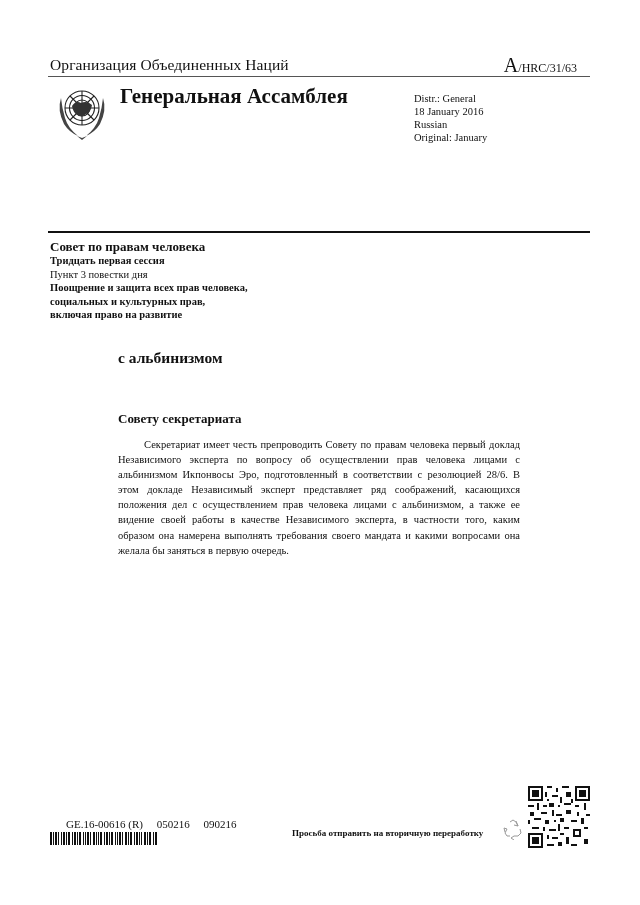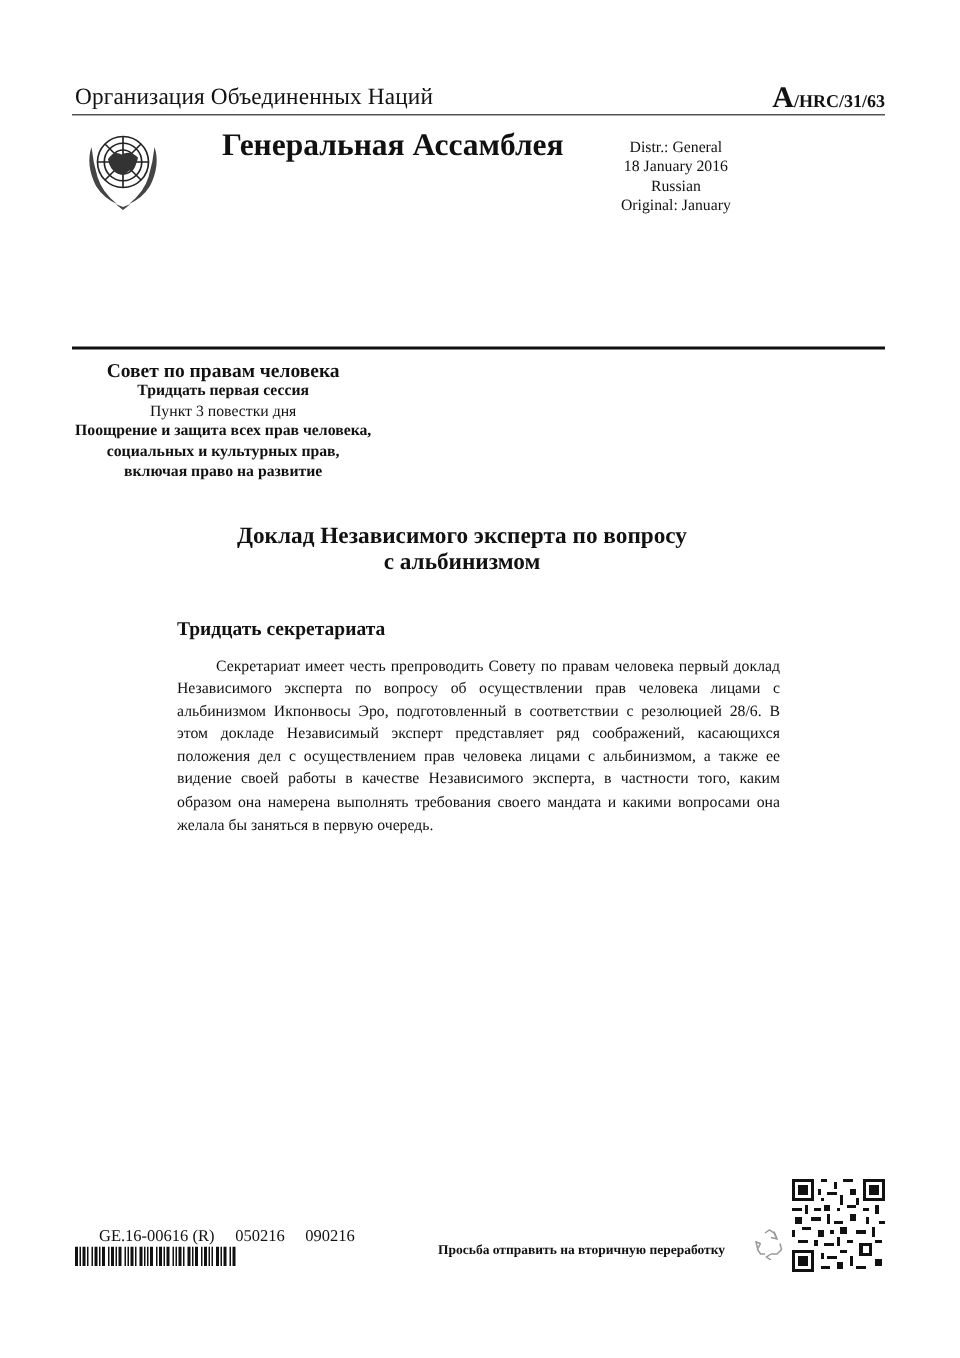--- a/index.html
+++ b/index.html
@@ -1,25 +1,25 @@
 <!DOCTYPE html>
 <html><head>
   <meta charset="utf-8">
   <style>
     html, body { margin: 0; padding: 0; background: #ffffff; }
     body { width: 640px; height: 905px; position: relative; overflow: hidden;
       font-family: "Liberation Serif", "DejaVu Serif", serif; color: #111; }
-    .abs { position: absolute; text-align: center; }
+    .abs { position: absolute; }
     .org-name { left: 50px; top: 56px; font-size: 15.5px; letter-spacing: 0.1px; }
-    .symbol { right: 50px; top: 54px; font-size: 12px; white-space: nowrap; font-weight: bold; }
+    .symbol { right: 63px; top: 54px; font-size: 12px; white-space: nowrap; }
     .symbol .big { font-size: 20px; }
     .rule-top { left: 48px; top: 76px; width: 542px; height: 1px; background: #555; }
     .rule-bottom { left: 48px; top: 231px; width: 542px; height: 2px; background: #111; }
     .emblem { left: 50px; top: 80px; width: 64px; height: 64px; }
-    .body-title { left: 120px; top: 84px; font-size: 21px; font-weight: bold; margin-left: 28px; }
+    .body-title { left: 120px; top: 84px; font-size: 21px; font-weight: bold; }
     .distr { left: 414px; top: 92px; font-size: 10.5px; line-height: 13px; }
     .council { left: 50px; top: 239px; line-height: 13.5px; }
     .council .c-title { font-size: 13px; font-weight: bold; line-height: 15px; }
     .council .c-sess { font-size: 10.5px; font-weight: bold; }
     .council .c-item { font-size: 10.5px; }
     .council .c-topic { font-size: 10.5px; font-weight: bold; }
     .report-title { left: 118px; top: 349px; width: 380px; font-size: 15.5px; font-weight: bold; line-height: 17px; }
     .note-title { left: 118px; top: 411px; font-size: 13px; font-weight: bold; }
     .para { left: 118px; top: 437px; width: 402px; font-size: 10.5px; line-height: 15.1px;
       text-align: justify; text-indent: 26px; }
@@ -70,25 +70,24 @@
 <div class="abs council">
   <div class="c-title">Совет по правам человека</div>
   <div class="c-sess">Тридцать первая сессия</div>
   <div class="c-item">Пункт 3 повестки дня</div>
   <div class="c-topic">Поощрение и защита всех прав человека,</div>
   <div class="c-topic">социальных и культурных прав,</div>
   <div class="c-topic">включая право на развитие</div>
 </div>
 
 <div class="abs report-title">
-  <div>Доклад Независимого эксперта по вопросу</div>
   <div>с альбинизмом</div>
 </div>
 
-<div class="abs note-title">Тридцать секретариата</div>
+<div class="abs note-title">Совету секретариата</div>
 
 <div class="abs para">Секретариат имеет честь препроводить Совету по правам человека первый доклад Независимого эксперта по вопросу об осуществлении прав человека лицами с альбинизмом Икпонвосы Эро, подготовленный в соответствии с резолюцией 28/6. В этом докладе Независимый эксперт представляет ряд соображений, касающихся положения дел с осуществлением прав человека лицами с альбинизмом, а также ее видение своей работы в качестве Независимого эксперта, в частности того, каким образом она намерена выполнять требования своего мандата и какими вопросами она желала бы заняться в первую очередь.</div>
 
 <div class="abs footer-code"><span>GE.16-00616 (R)</span>     <span>050216</span>     <span>090216</span></div>
 
 <div class="abs barcode">
   <svg width="108" height="13" viewBox="0 0 108 13">
     <g fill="#111">
       <rect x="0" y="0" width="2" height="13"></rect>
         <rect x="3" y="0" width="1" height="13"></rect>

